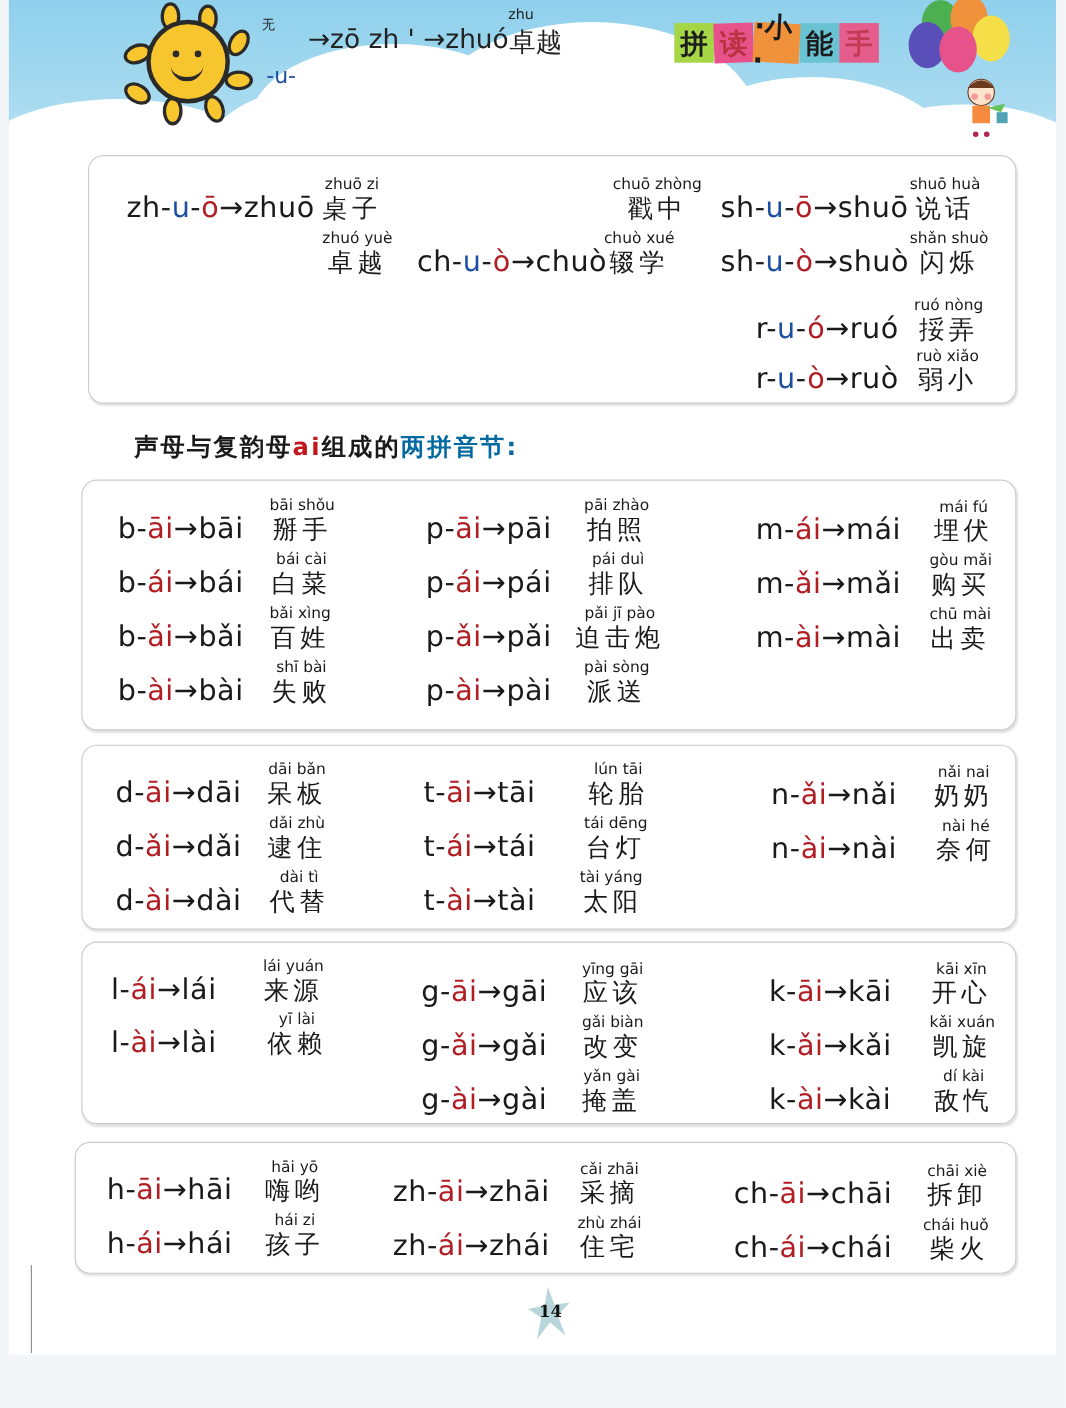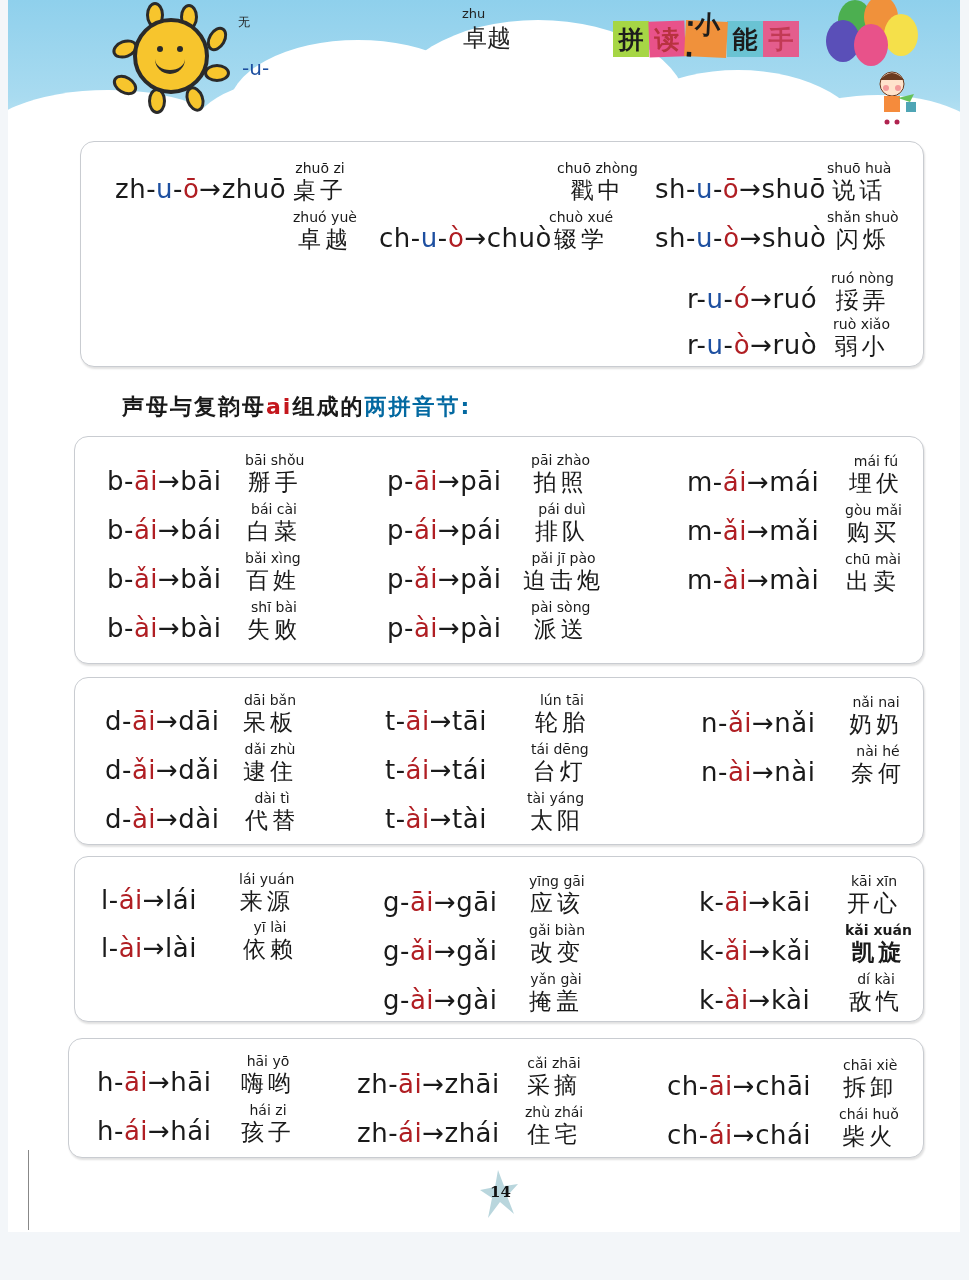--- a/index.html
+++ b/index.html
@@ -89,20 +89,21 @@
       <div class="ray" style="left:140px;top:88px;"></div>
       <div class="ray" style="left:178px;top:86px;transform:rotate(-20deg);"></div>
       <div class="sun">
         <div class="eye" style="left:20px;"></div>
         <div class="eye" style="left:40px;"></div>
         <div class="mouth"></div>
       </div>
     </div>
 
     <span class="top-fragment" style="left:230px;top:14px;font-size:12px;">无</span>
+    <span class="top-fragment" style="left:272px;top:22px;">→zō zh ' →zhuó</span>
     <span class="top-fragment" style="left:455px;top:22px;font-family:'DejaVu Serif',serif;">卓越</span>
     <span class="top-fragment" style="left:454px;top:6px;font-size:13px;">zhu</span>
     <span class="top-fragment" style="left:234px;top:56px;font-size:20px;color:#1d4fa0;">-u-</span>
 
     <div class="title-tiles">
       <div class="tile" style="background:#a6d645;">拼</div>
       <div class="tile" style="background:#e8528a;color:#b8323f;transform:rotate(-2deg);">读</div>
       <div class="tile" style="background:#f0913b;width:42px;transform:rotate(3deg);">·小·</div>
       <div class="tile" style="background:#6ac3d3;">能</div>
       <div class="tile" style="background:#e45d8d;color:#c23a55;">手</div>
@@ -378,21 +379,21 @@
 
     <div class="entry" style="left:624px;top:10px;width:212px;">
         <span class="syll"><span>k</span>-<span class="v">āi</span>→<span>kāi</span></span>
         <span class="word" style="left:148px;">
           <span class="py">kāi xīn</span>
           <span class="hz">开心</span>
         </span>
       </div>
     <div class="entry" style="left:624px;top:59px;width:212px;">
         <span class="syll"><span>k</span>-<span class="v">ǎi</span>→<span>kǎi</span></span>
-        <span class="word" style="left:146px;font-weight:bold;">
+        <span class="word" style="left:146px;">
           <span class="py">kǎi xuán</span>
           <span class="hz">凯旋</span>
         </span>
       </div>
     <div class="entry" style="left:624px;top:108px;width:212px;">
         <span class="syll"><span>k</span>-<span class="v">ài</span>→<span>kài</span></span>
         <span class="word" style="left:150px;">
           <span class="py">dí kài</span>
           <span class="hz">敌忾</span>
         </span>
@@ -432,21 +433,21 @@
 
     <div class="entry" style="left:598px;top:12px;width:240px;">
         <span class="syll"><span>ch</span>-<span class="v">āi</span>→<span>chāi</span></span>
         <span class="word" style="left:176px;">
           <span class="py">chāi xiè</span>
           <span class="hz">拆卸</span>
         </span>
       </div>
     <div class="entry" style="left:598px;top:61px;width:240px;">
         <span class="syll"><span>ch</span>-<span class="v">ái</span>→<span>chái</span></span>
-        <span class="word" style="left:172px;">
+        <span class="word" style="left:172px;text-align:right;">
           <span class="py">chái huǒ</span>
           <span class="hz">柴火</span>
         </span>
       </div>
   </div>
 
   <svg class="page-star" viewBox="0 0 40 50">
     <path d="M18 0 L24 16 L38 14 L27 26 L34 44 L20 32 L8 48 L12 28 L0 20 L15 17 Z" fill="#b9d6dd"></path>
   </svg>
   <span class="page-num">14</span>

